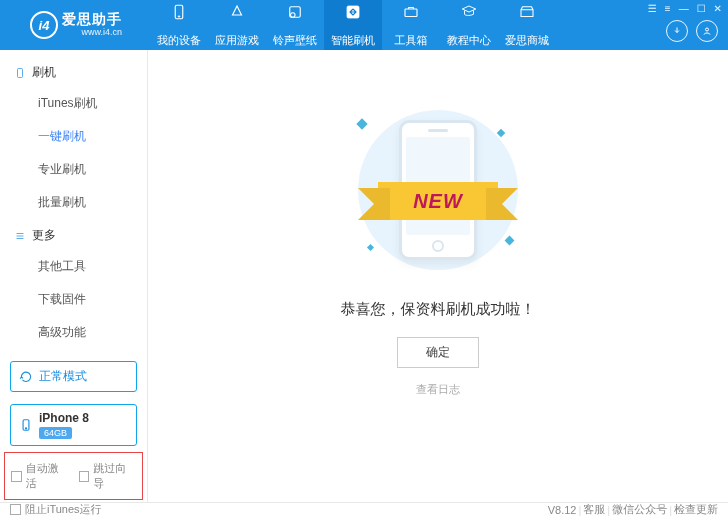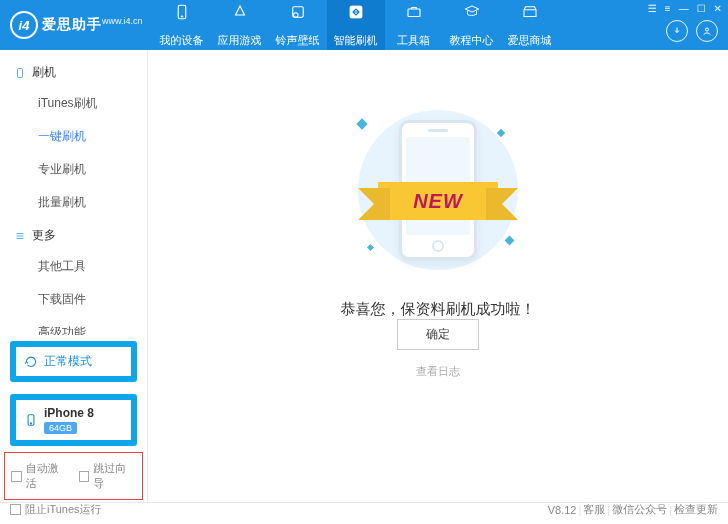--- a/index.html
+++ b/index.html
@@ -1,22 +1,22 @@
 <!DOCTYPE html>
 <html><head>
   <meta charset="utf-8">
   <style>
     * { margin: 0; padding: 0; box-sizing: border-box; font-family: "Microsoft YaHei", Arial, sans-serif; }
     body { width: 728px; height: 524px; overflow: hidden; background: #fff; font-size: 12px; color: #333; }
 
     
     .header { height: 50px; background: #1d8fe2; display: flex; align-items: stretch; color: #fff; position: relative; }
-    .logo-block { display: flex; align-items: center; padding: 0 10px; min-width: 130px; }
+    .logo-block { display: flex; align-items: center; padding: 0 10px; min-width: 130px; margin-left: 20px; }
     .logo-circle { width: 28px; height: 28px; border: 2px solid #fff; border-radius: 50%; display: flex; align-items: center; justify-content: center; font-weight: bold; font-size: 13px; font-style: italic; margin-right: 4px; }
-    .logo-text { display: flex; flex-direction: row; line-height: 1.1; }
+    .logo-text { display: flex; flex-direction: column; line-height: 1.1; align-items: flex-end; }
     .logo-title { font-size: 14px; font-weight: bold; letter-spacing: 1px; }
     .logo-url { font-size: 9px; opacity: 0.9; }
 
     .nav { display: flex; flex: 1; }
     .nav-item { width: 58px; display: flex; flex-direction: column; align-items: center; justify-content: center; cursor: pointer; gap: 12px; }
     .nav-item.active { background: #0f7cd0; }
     .nav-icon { width: 18px; height: 18px; display: flex; align-items: center; justify-content: center; }
     .nav-icon svg { width: 18px; height: 18px; fill: #fff; stroke: #fff; }
     .nav-label { font-size: 11px; }
 
@@ -29,21 +29,21 @@
     
     .body { display: flex; height: 452px; }
     .sidebar { width: 148px; border-right: 1px solid #e8e8e8; display: flex; flex-direction: column; }
     .side-scroll { flex: 1; overflow: hidden; padding-top: 6px; }
     .side-section-h { display: flex; align-items: center; gap: 6px; padding: 8px 14px 6px; color: #333; font-size: 12px; }
     .side-section-h svg { width: 12px; height: 12px; stroke: #2a93e6; fill: none; stroke-width: 1.5; }
     .side-list { padding-left: 38px; }
     .side-item { padding: 8px 0; color: #555; cursor: pointer; font-size: 12px; }
     .side-item.active { color: #3b82f6; }
 
-    .side-box { border: 6px solid #0ea5e9; border-radius: 3px; margin: 6px 10px; padding: 6px 8px; display: flex; align-items: center; gap: 6px; color: #1d8fe2; cursor: pointer; }
+    .side-box { border: 1px solid #0ea5e9; border-radius: 3px; margin: 6px 10px; padding: 6px 8px; display: flex; align-items: center; gap: 6px; color: #1d8fe2; cursor: pointer; }
     .side-box svg { width: 14px; height: 14px; }
     .device-box { flex-direction: row; align-items: center; }
     .device-text { display: flex; flex-direction: column; gap: 2px; }
     .device-badge { background: #4da8ef; color: #fff; font-size: 9px; border-radius: 2px; padding: 1px 5px; width: fit-content; }
 
     .side-bottom { border-top: 1px solid #e8e8e8; padding: 8px 6px; display: flex; gap: 10px; border: 1.5px solid #e74545; margin: 0 4px 2px; }
     .chk { display: flex; align-items: center; gap: 4px; color: #888; cursor: pointer; font-size: 11px; }
     .chk-box { width: 11px; height: 11px; border: 1px solid #aaa; background: #fff; }
 
     
@@ -59,21 +59,21 @@
     .ribbon-body::before, .ribbon-body::after { content: ""; position: absolute; top: 6px; width: 0; height: 0; border: 16px solid #eab92e; }
     .ribbon-body::before { left: -20px; border-left-color: transparent; }
     .ribbon-body::after { right: -20px; border-right-color: transparent; }
     .sparkle { position: absolute; background: #48b5dd; transform: rotate(45deg); }
     .s1 { width: 8px; height: 8px; top: 20px; left: 20px; }
     .s2 { width: 6px; height: 6px; top: 30px; right: 34px; }
     .s3 { width: 5px; height: 5px; bottom: 30px; left: 30px; }
     .s4 { width: 7px; height: 7px; bottom: 36px; right: 25px; }
 
     .success-text { margin-top: 20px; font-size: 15px; color: #333; }
-    .confirm-btn { padding: 6px 28px; border: 1px solid #ccc; background: #fff; cursor: pointer; font-size: 12px; color: #444; }
+    .confirm-btn { margin-top: 18px; padding: 6px 28px; border: 1px solid #ccc; background: #fff; cursor: pointer; font-size: 12px; color: #444; }
     .log-link { margin-top: 14px; font-size: 11px; color: #aaa; cursor: pointer; }
 
     
     .status { height: 14px; border-top: 1px solid #e8e8e8; display: flex; align-items: center; justify-content: space-between; padding: 0 10px; font-size: 11px; color: #888; }
     .status-left { display: flex; align-items: center; gap: 4px; }
     .status-right { display: flex; align-items: center; gap: 2px; }
     .sep { color: #ddd; }
   </style>
 </head>
 <body>

